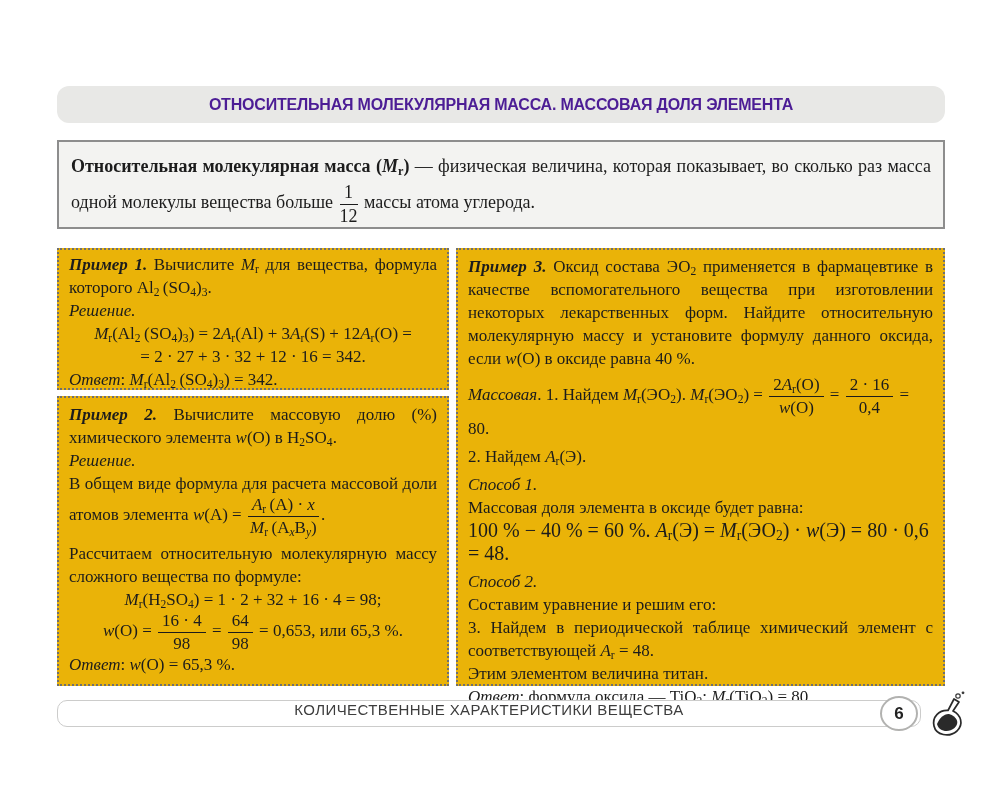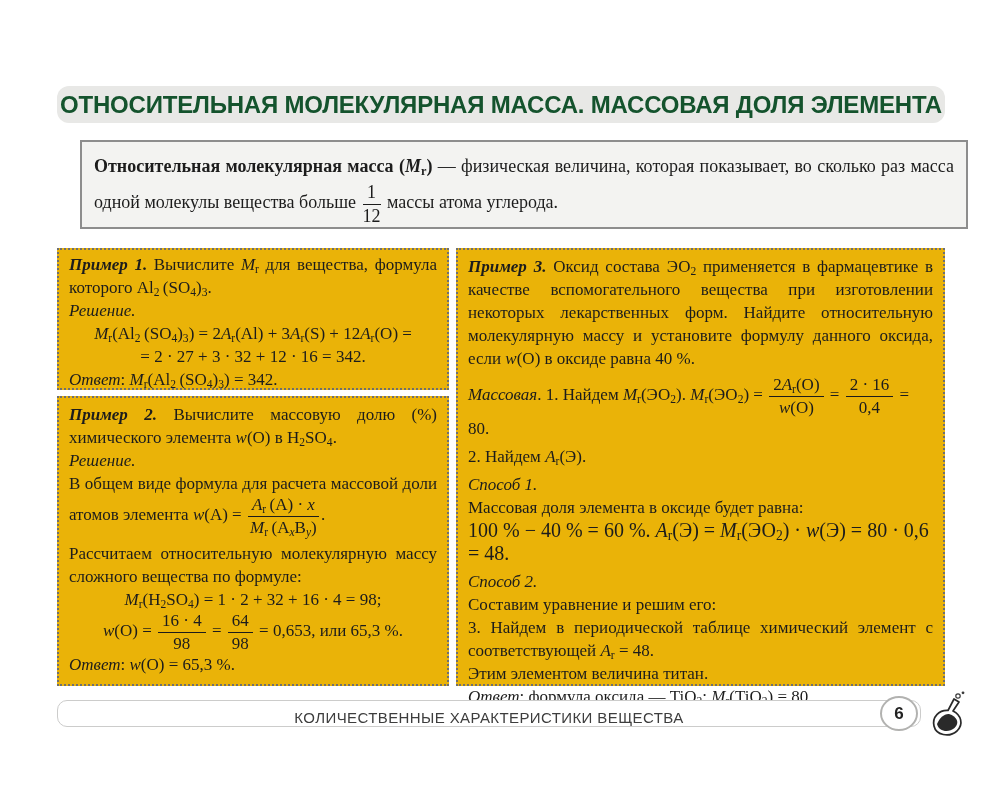--- a/index.html
+++ b/index.html
@@ -7,26 +7,26 @@
     width:1001px;height:810px;position:relative;background:#ffffff;
     font-family:"Liberation Serif", serif;color:#1c1c1c;overflow:hidden;
   }
   sub{font-size:68%;line-height:0;vertical-align:-0.25em;}
   p{margin:0;}
   .header-bar{
     position:absolute;left:57px;top:86px;width:888px;height:37px;
     background:#e8e8e6;border-radius:12px;box-sizing:border-box;
     display:flex;align-items:center;justify-content:center;
     font-family:"Liberation Sans", sans-serif;font-weight:bold;
-    font-size:24px;letter-spacing:-0.2px;color:#14532d;
+    font-size:16px;letter-spacing:-0.2px;color:#4c1d95;
   }
   .def-box{
     position:absolute;left:57px;top:140px;width:888px;height:89px;
     box-sizing:border-box;background:#f3f3f1;border:2px solid #8d8d8d;
-    padding:9px 12px 6px 12px;font-size:18px;line-height:31px;margin-left:23px;
+    padding:9px 12px 6px 12px;font-size:18px;line-height:31px;
   }
   .def-lead{font-weight:bold;}
   .ex-box{
     position:absolute;box-sizing:border-box;border:2px dotted #6f6f6f;
     padding:5px 10px 4px 10px;font-size:17px;line-height:23px;background:#eab308;
   }
   .box1{left:57px;top:248px;width:392px;height:142px;padding-top:3px;}
   .box2{left:57px;top:396px;width:392px;height:290px;}
   .box3{left:456px;top:248px;width:489px;height:438px;}
   .ex-label{font-weight:bold;font-style:italic;}
@@ -38,21 +38,21 @@
   .small{font-size:20px;}
   .frac{
     display:inline-block;text-align:center;vertical-align:middle;
     line-height:1.15;margin:0 2px;
   }
   .frac .num{display:block;border-bottom:1.3px solid #1c1c1c;padding:0 4px 1px 4px;}
   .frac .den{display:block;padding-top:1px;}
   .footer-bar{
     position:absolute;left:57px;top:700px;width:864px;height:27px;
     box-sizing:border-box;border:1.5px solid #cccccb;border-radius:10px;background:#fff;
-    display:flex;align-items:flex-end;justify-content:center;
+    display:flex;align-items:flex-start;justify-content:center;
     font-family:"Liberation Sans", sans-serif;font-size:15px;
     letter-spacing:0.4px;color:#3d3d3d;
   }
   .page-oval{
     position:absolute;left:880px;top:696px;width:38px;height:35px;
     box-sizing:border-box;background:#fff;border:2px solid #b2b2b0;border-radius:50%;
     display:flex;align-items:center;justify-content:center;
     font-family:"Liberation Sans", sans-serif;font-weight:bold;font-size:17px;color:#222;
   }
   .flask{position:absolute;left:926px;top:690px;width:44px;height:52px;}

